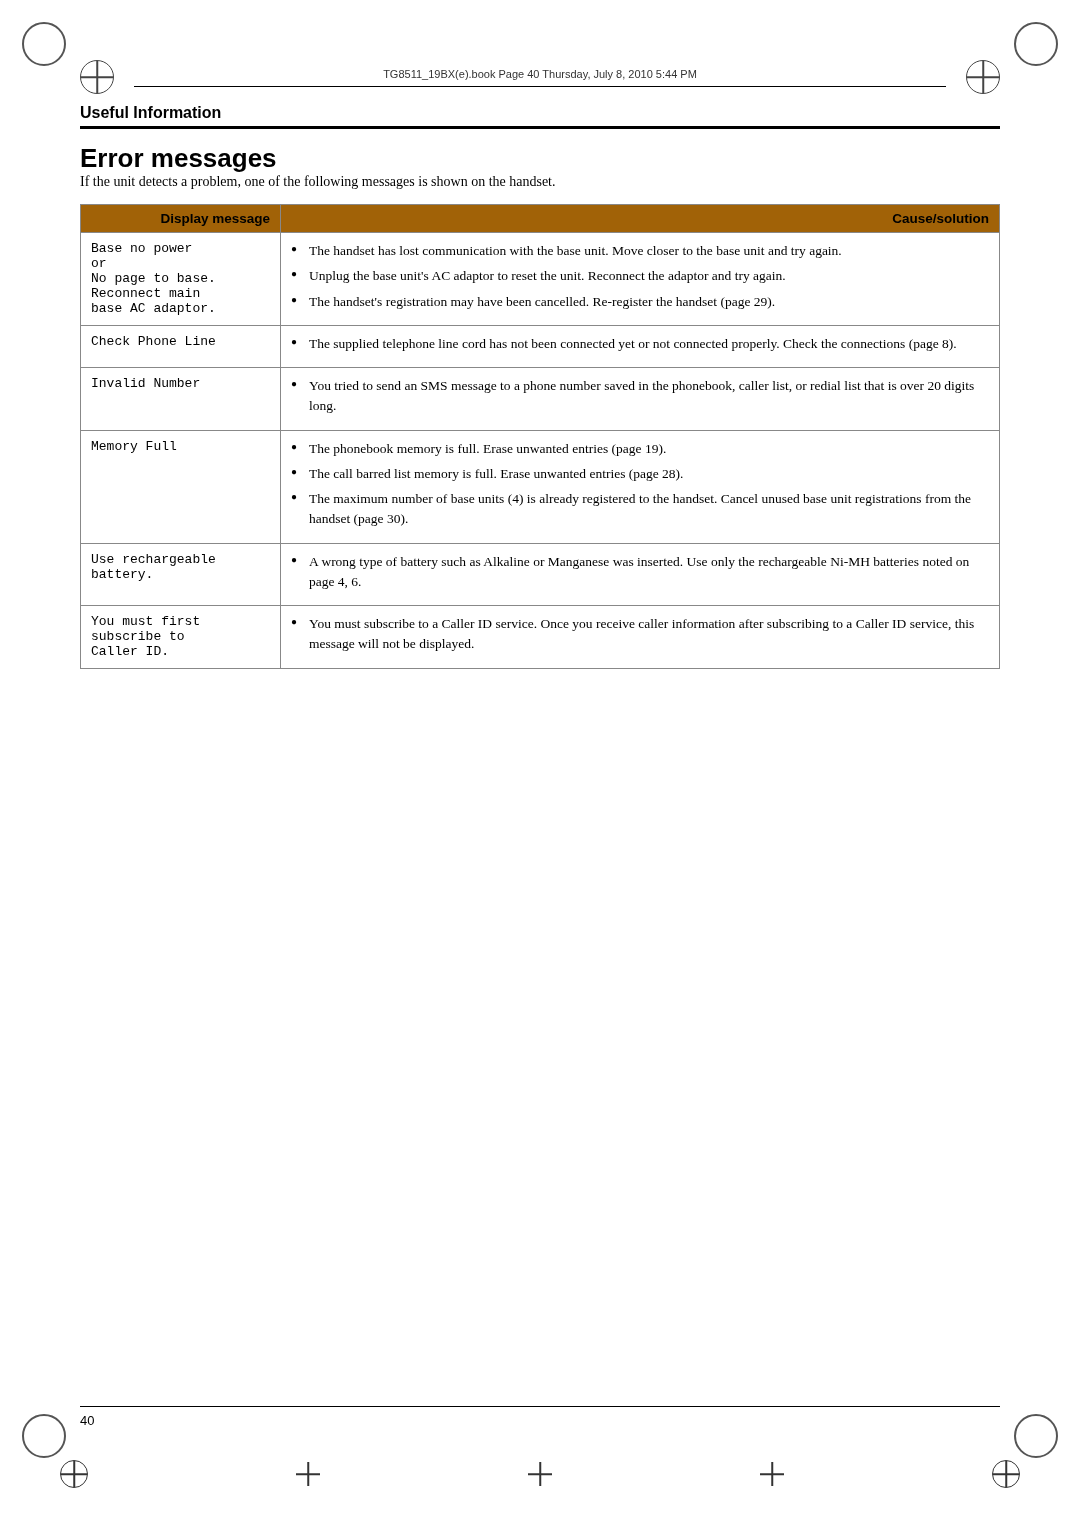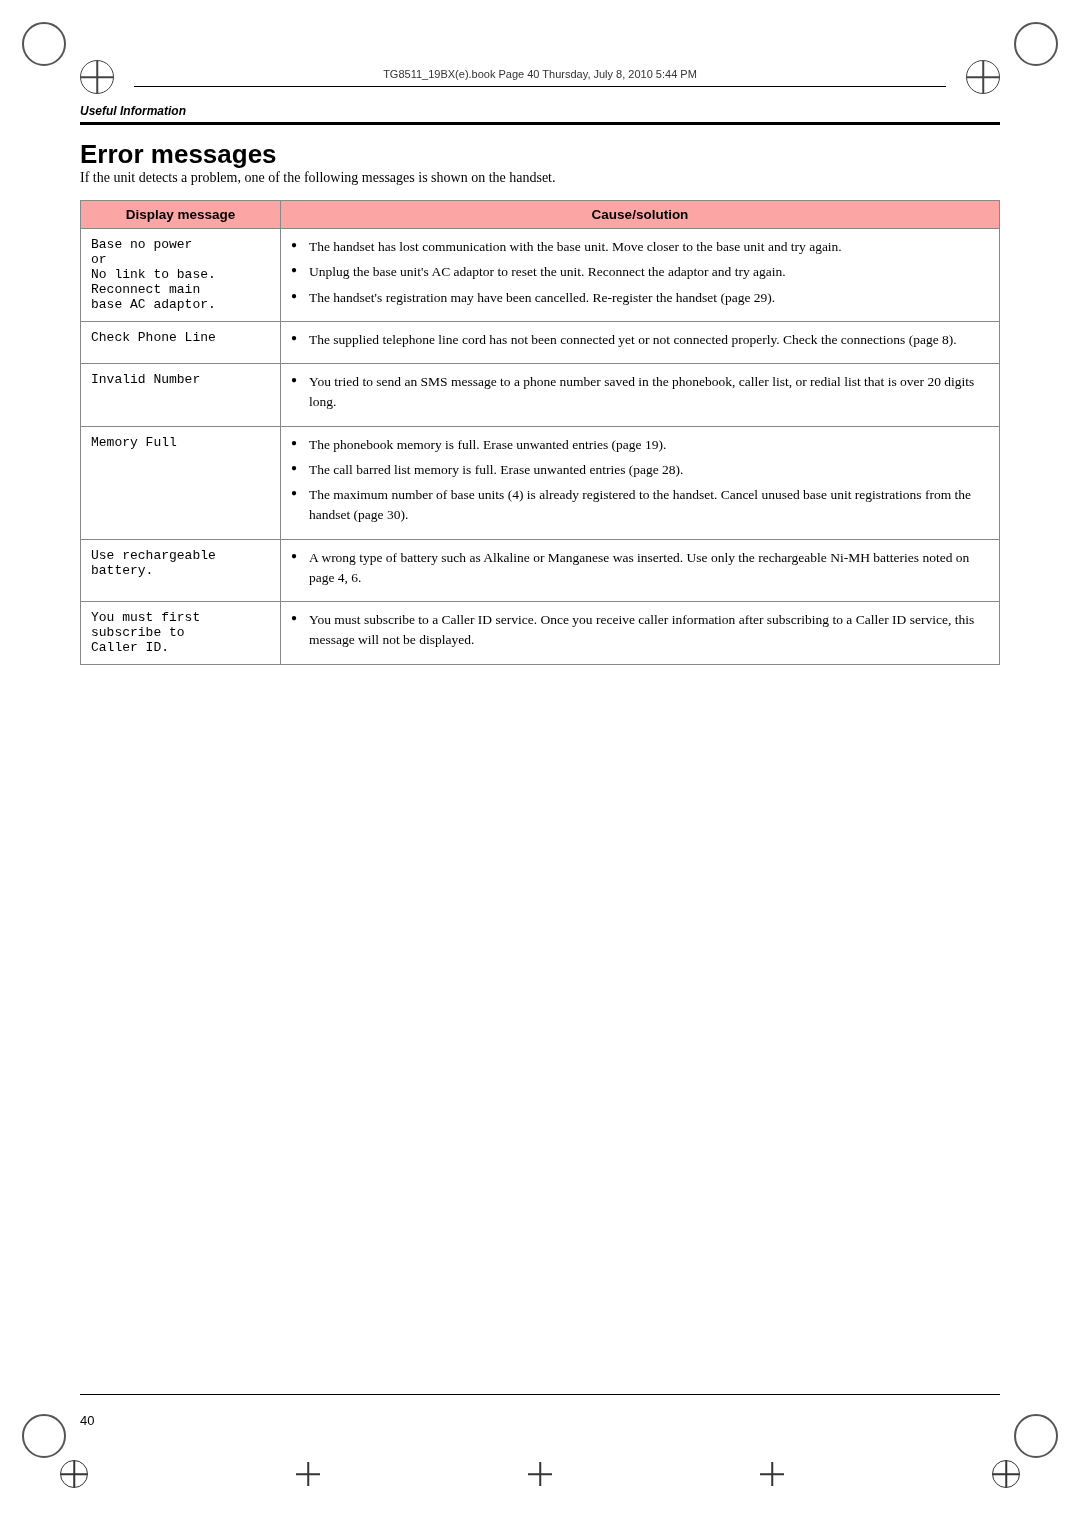--- a/index.html
+++ b/index.html
@@ -47,23 +47,22 @@
       color: #333;
       text-align: center;
       padding-bottom: 6px;
       border-bottom: 1px solid #000;
       margin-bottom: 10px;
     }
 
     
     .section-label {
       font-family: Arial, sans-serif;
-      font-style: italic;
       font-weight: bold;
-      font-size: 12px;
+      font-size: 16px;
       margin-bottom: 4px;
     }
 
     
     .thick-divider {
       border: none;
       border-top: 3px solid #000;
       margin: 4px 0 14px 0;
     }
 
@@ -81,27 +80,27 @@
     }
 
     
     .error-table {
       width: 100%;
       border-collapse: collapse;
       font-size: 13.5px;
     }
 
     .error-table th {
-      background: #fca5a5;
+      background: #a16207;
       border: 1px solid #888;
       padding: 6px 10px;
       font-family: Arial, sans-serif;
       font-size: 13.5px;
       font-weight: bold;
-      text-align: center;
+      text-align: right;
     }
 
     .error-table td {
       border: 1px solid #888;
       padding: 8px 10px;
       vertical-align: top;
     }
 
     .error-table td.display-msg {
       font-family: 'Courier New', Courier, monospace;
@@ -136,21 +135,21 @@
       font-size: 10px;
     }
 
     
     .page-footer {
       position: absolute;
       bottom: 100px;
       left: 80px;
       right: 80px;
       border-top: 1px solid #000;
-      padding-top: 18px;
+      padding-top: 6px;
     }
 
     .page-number {
       font-family: Arial, sans-serif;
       font-size: 13px;
       text-align: left;
     }
 
     
     .bottom-marks {
@@ -298,21 +297,21 @@
     <thead>
       <tr>
         <th>Display message</th>
         <th>Cause/solution</th>
       </tr>
     </thead>
     <tbody id="table-body">
     <tr>
           <td class="display-msg">Base no power
 or
-No link to base.
+No page to base.
 Reconnect main
 base AC adaptor.</td>
           <td class="cause-solution">
             <ul>
               <li>The handset has lost communication with the base unit. Move closer to the base unit and try again.</li>
               <li>Unplug the base unit's AC adaptor to reset the unit. Reconnect the adaptor and try again.</li>
               <li>The handset's registration may have been cancelled. Re-register the handset (page 29).</li>
             </ul>
           </td>
         </tr>

